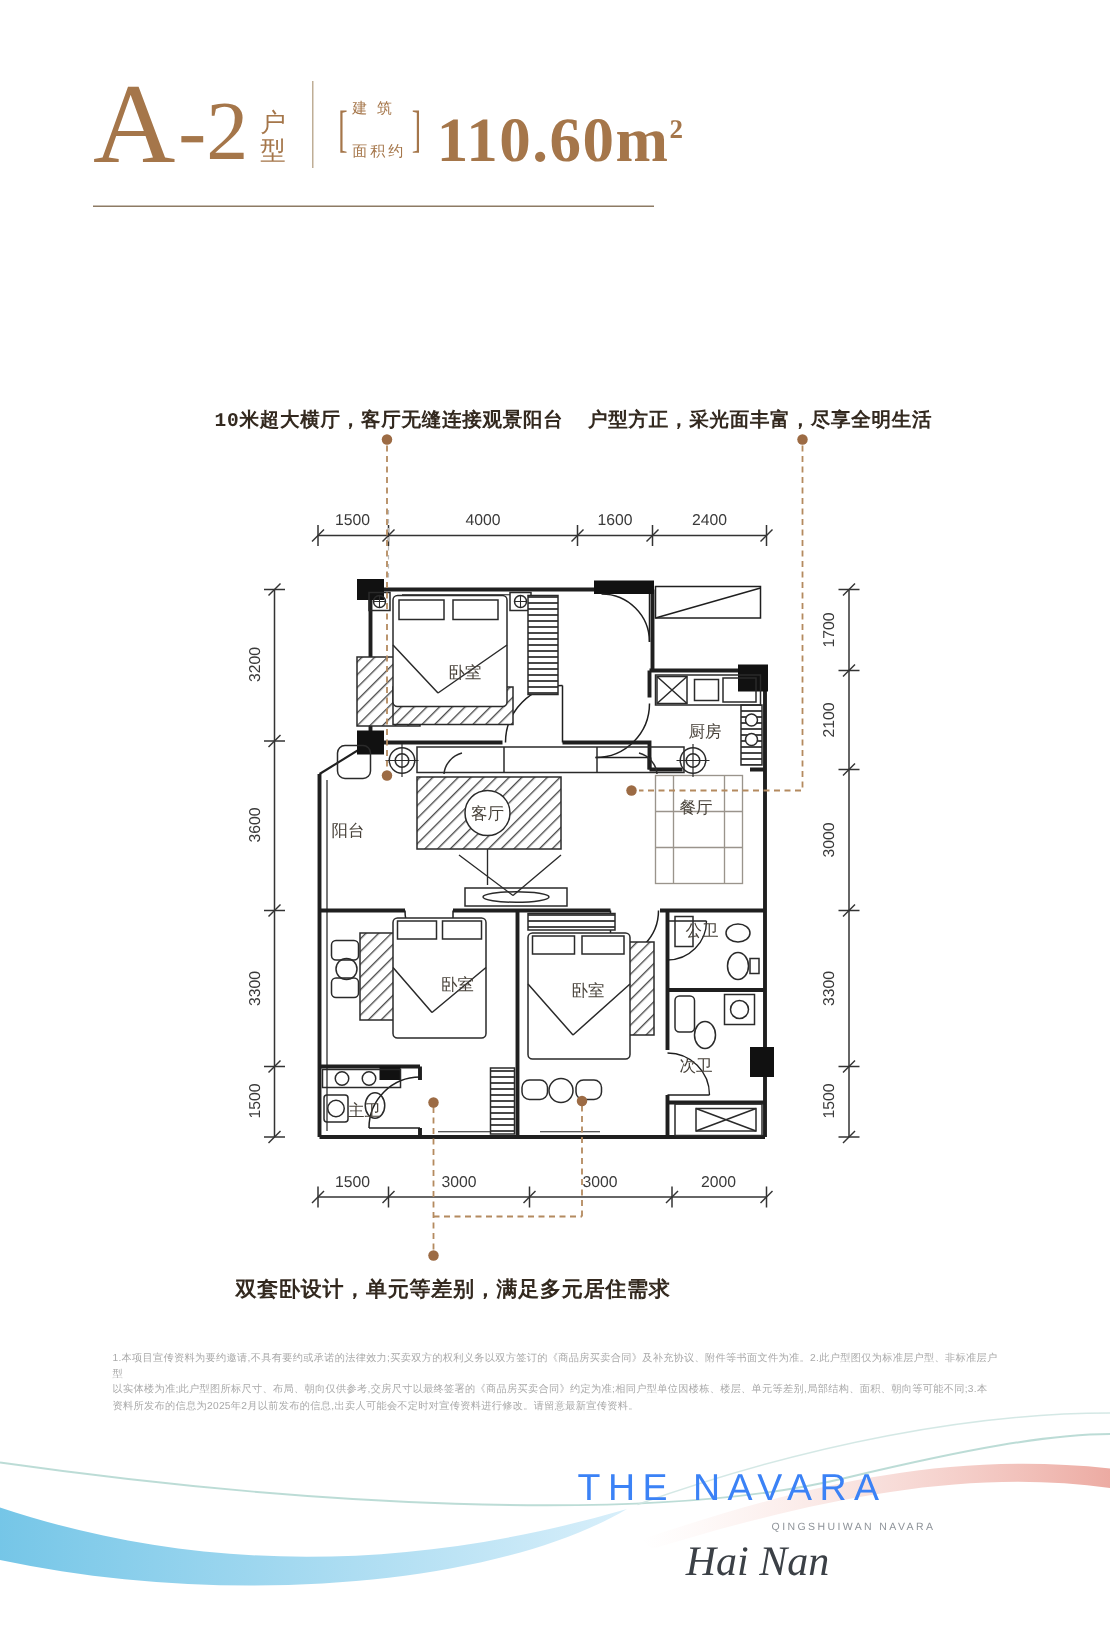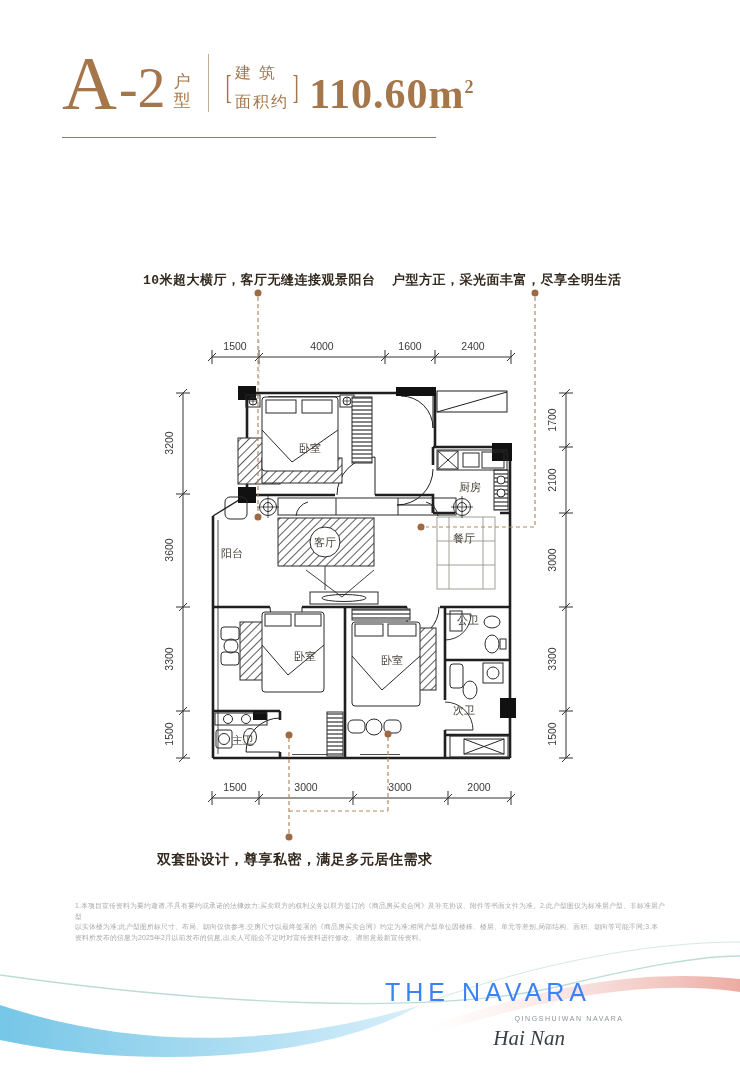--- a/index.html
+++ b/index.html
@@ -8,41 +8,41 @@
   
   .hdr{position:absolute;left:62px;top:48px;width:420px;height:90px;color:#a5764a;}
   .hdr-row{display:flex;align-items:flex-end;}
   .big-a{font-family:"Liberation Serif",serif;font-size:76px;line-height:70px;font-weight:400;}
   .dash-2{font-family:"Liberation Serif",serif;font-size:56px;line-height:60px;margin-left:2px;}
   .unit-type{display:flex;flex-direction:column;justify-content:flex-end;margin:0 0 8px 8px;
              font-family:"Liberation Serif",serif;font-size:17px;line-height:19px;letter-spacing:1px;}
   .vdiv{width:1px;height:58px;background:#bfae96;margin:0 14px 6px 16px;align-self:flex-end;}
   .bracket-grp{display:flex;align-items:center;margin-bottom:10px;}
   .bk{font-family:"Liberation Serif",serif;font-size:34px;font-weight:300;color:#a5764a;transform:scaleX(.55);}
-  .bk-lines{display:flex;flex-direction:column;font-size:16px;line-height:13px;letter-spacing:2px;
+  .bk-lines{display:flex;flex-direction:column;font-size:10px;line-height:13px;letter-spacing:2px;
             font-family:"Liberation Serif",serif;margin:0 1px;gap:16px;}
   .area-val{font-family:"Liberation Serif",serif;font-size:42px;line-height:44px;font-weight:600;
             margin-left:8px;margin-bottom:2px;letter-spacing:1px;}
   .area-val sup{font-size:18px;}
   .hrule{position:absolute;left:62px;top:137px;width:374px;height:1px;background:#8d7b64;}
   .subtitle{position:absolute;left:62px;top:147px;font-family:"Liberation Serif",serif;
             font-size:19px;letter-spacing:7px;color:#a5764a;}
   
   .callout{position:absolute;white-space:nowrap;font-size:13px;font-weight:700;color:#33291f;
            font-family:Liberation Mono, monospace;letter-spacing:.5px;}
   
   .disc{position:absolute;left:75px;top:901px;width:594px;font-size:6.8px;line-height:10.5px;
         color:#a9a9a9;letter-spacing:.2px;}
   
   .logo-title{position:absolute;left:385px;top:978px;width:235px;text-align:left;
               font-size:25px;font-weight:400;letter-spacing:5px;color:#3b82f6;}
   .logo-sub{position:absolute;left:494px;top:1015px;width:150px;text-align:center;
             font-size:7px;letter-spacing:1.6px;color:#8f949a;}
-  .logo-region{position:absolute;left:445px;top:1026px;width:120px;text-align:right;
-               font-family:"Liberation Serif",serif;font-style:italic;font-size:21px;color:#3b4046;}
+  .logo-region{position:absolute;left:445px;top:1026px;width:120px;text-align:center;
+               font-family:"Liberation Serif",serif;font-style:italic;font-size:28px;color:#3b4046;}
   svg text{font-family:"Liberation Sans",sans-serif;}
   svg .room-lb{font-family:"Liberation Serif",serif;font-size:11px;fill:#474139;}
   svg .dim-lb{font-size:10.5px;fill:#3a3a3a;}
 </style>
 </head>
 <body>
 
 <div id="page">
 
   <div class="hdr">
@@ -62,21 +62,21 @@
         </span>
         <span class="bk">]</span>
       </span>
       <span class="area-val"><span>110.60</span><span>m</span><sup>2</sup></span>
     </div>
   </div>
   <div class="hrule"></div>
 
   <div class="callout" style="left:143px;top:271px;">10米超大横厅，客厅无缝连接观景阳台</div>
   <div class="callout" style="left:392px;top:271px;text-align:center;">户型方正，采光面丰富，尽享全明生活</div>
-  <div class="callout" style="left:157px;top:851px;font-size:14px;">双套卧设计，尊享私密，满足多元居住需求</div>
+  <div class="callout" style="left:157px;top:851px;font-size:14px;">双套卧设计，单元等差别，满足多元居住需求</div>
 
   <svg width="740" height="1090" viewBox="0 0 740 1090" style="position:absolute;left:0;top:0;">
     <defs>
       <pattern id="hatch" patternUnits="userSpaceOnUse" width="6" height="6" patternTransform="rotate(45)">
         <rect width="6" height="6" fill="#fff"></rect>
         <line x1="0" y1="0" x2="0" y2="6" stroke="#4a4a4a" stroke-width="1.8"></line>
       </pattern>
       <pattern id="slats" patternUnits="userSpaceOnUse" width="5" height="4">
         <rect width="5" height="4" fill="#fff"></rect>
         <line x1="0" y1="2" x2="5" y2="2" stroke="#333" stroke-width="1.2"></line>

